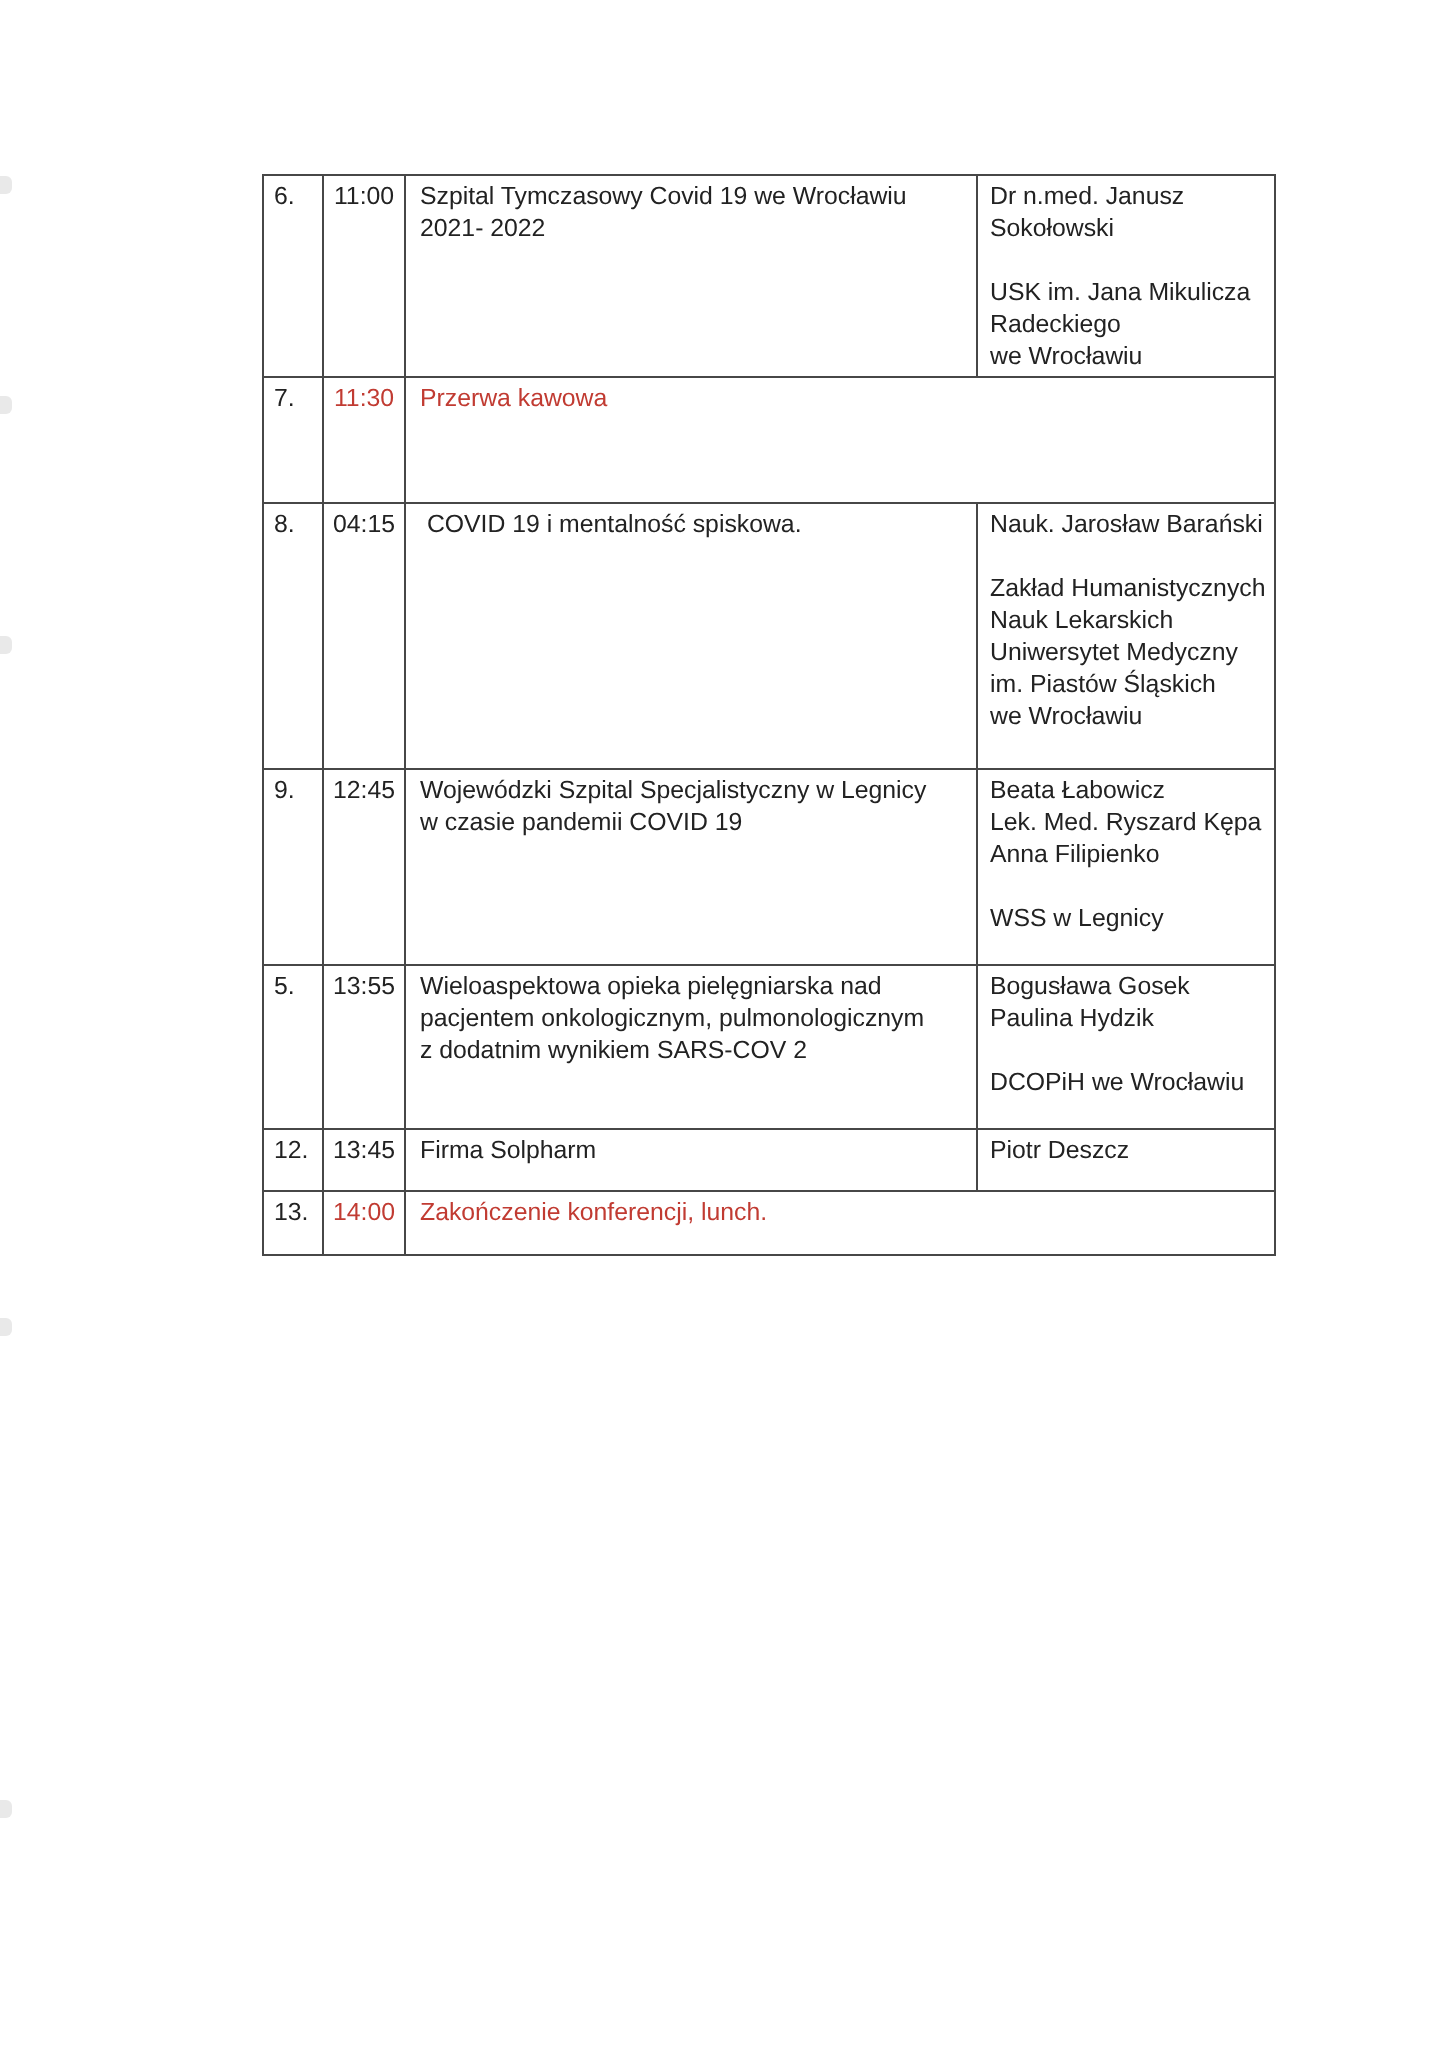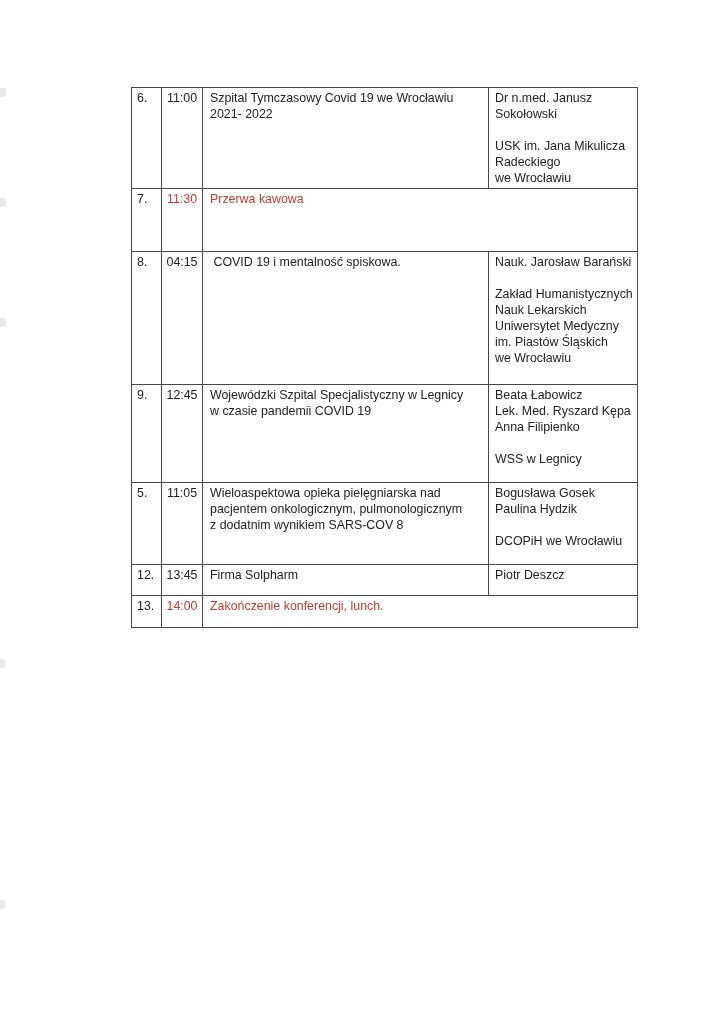--- a/index.html
+++ b/index.html
@@ -105,24 +105,24 @@
 w czasie pandemii COVID 19</td>
         <td class="speaker">Beata Łabowicz
 Lek. Med. Ryszard Kępa
 Anna Filipienko
 
 WSS w Legnicy</td>
       </tr>
 
       <tr style="height:82px">
         <td class="num">5.</td>
-        <td class="time">11:05</td>
+        <td class="time">13:55</td>
         <td class="topic">Wieloaspektowa opieka pielęgniarska nad
 pacjentem onkologicznym, pulmonologicznym
-z dodatnim wynikiem SARS-COV 8</td>
+z dodatnim wynikiem SARS-COV 2</td>
         <td class="speaker">Bogusława Gosek
 Paulina Hydzik
 
 DCOPiH we Wrocławiu</td>
       </tr>
 
 
       <tr style="height:31px">
         <td class="num">12.</td>
         <td class="time">13:45</td>

